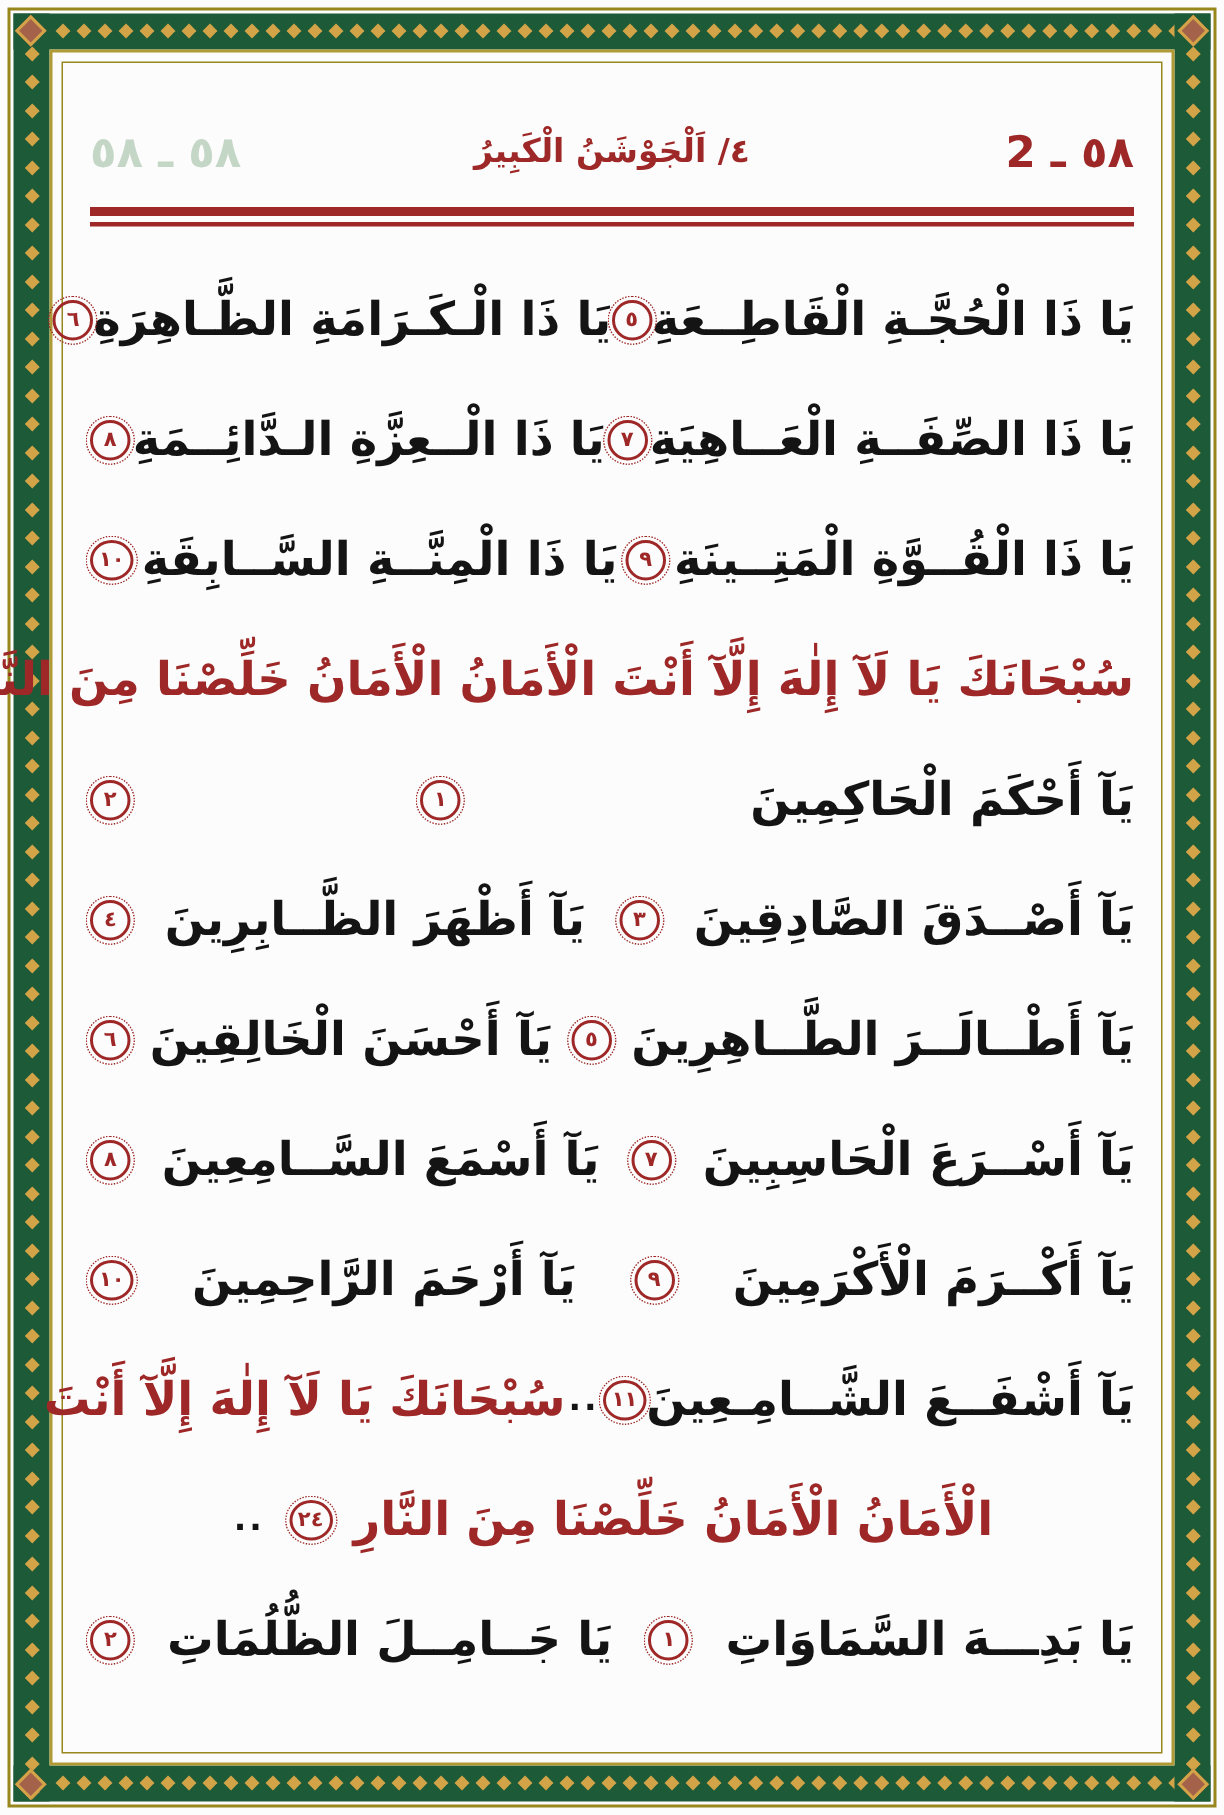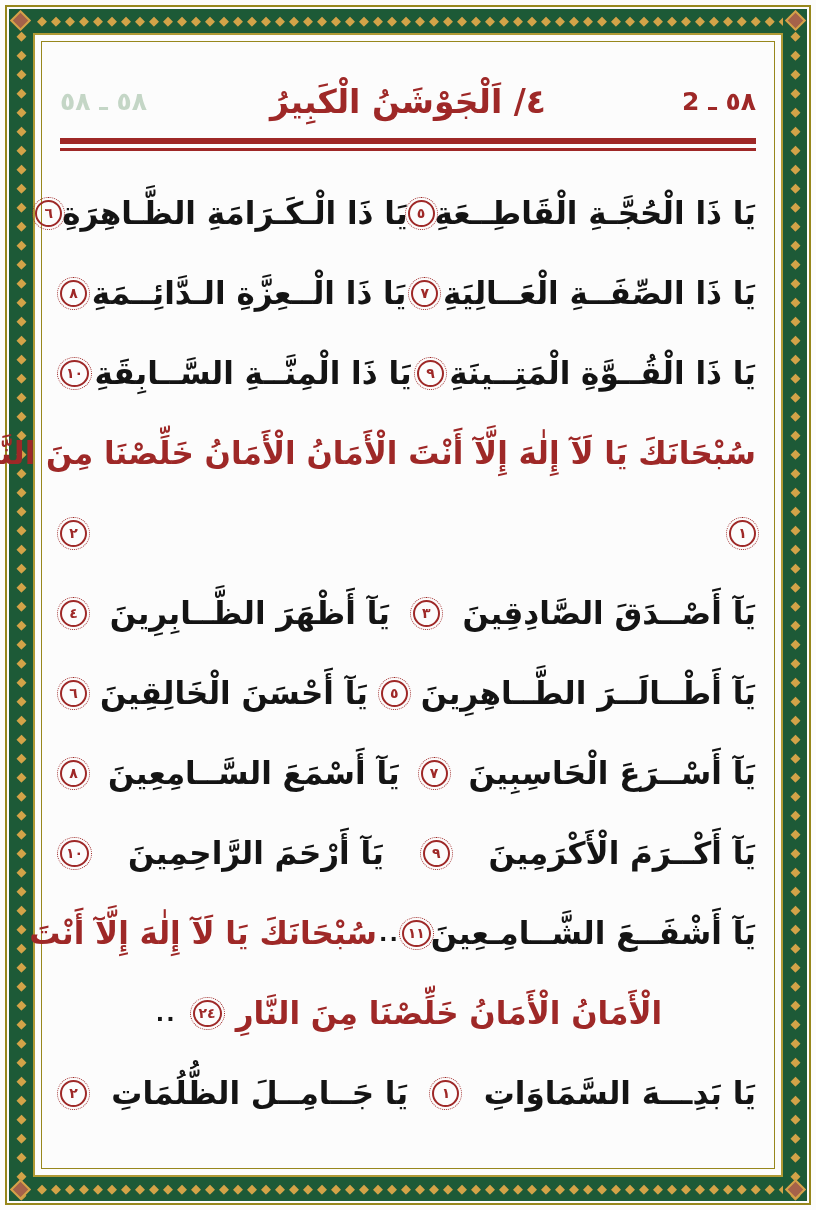--- a/index.html
+++ b/index.html
@@ -49,25 +49,25 @@
   
   .content{
     position:absolute;inset:48px;
     padding:24px 12px 0 12px;
     direction:rtl;
   }
   .header{
     position:relative;height:58px;
     display:flex;align-items:center;justify-content:space-between;
   }
-  .page-ref{font-size:25px;font-weight:bold;color:var(--red);letter-spacing:1px;}
+  .page-ref{font-size:29px;font-weight:bold;color:var(--red);letter-spacing:1px;}
   .page-ref.pale{color:var(--pale_green);}
   .doc-title{
     position:absolute;left:50%;transform:translateX(-50%);
-    font-size:33px;font-weight:bold;color:var(--red);white-space:nowrap;
+    font-size:22px;font-weight:bold;color:var(--red);white-space:nowrap;
   }
   .rules{margin-top:8px;}
   .rule-thick{height:6px;background:var(--red);}
   .rule-thin{height:3px;background:var(--red);margin-top:4px;}
 
   .lines{margin-top:22px;}
   .line{
     height:80px;
     display:flex;align-items:center;
     font-size:31px;font-weight:bold;color:var(--ink);
@@ -120,35 +120,36 @@
     </div>
 
     <div class="lines" id="lines">
         <div class="line justify">
           <span class="seg">يَا ذَا الْحُجَّـةِ الْقَاطِــعَةِ</span>
           <span class="marker">٥</span>
           <span class="seg">يَا ذَا الْـكَـرَامَةِ الظَّـاهِرَةِ</span>
           <span class="marker">٦</span>
         </div>
         <div class="line justify">
-          <span class="seg">يَا ذَا الصِّفَــةِ الْعَــالِيَةِ</span>
+          <span class="seg">يَا ذَا الصِّفَــةِ الْعَــاهِيَةِ</span>
           <span class="marker">٧</span>
           <span class="seg">يَا ذَا الْــعِزَّةِ الـدَّائِــمَةِ</span>
           <span class="marker">٨</span>
         </div>
         <div class="line justify">
           <span class="seg">يَا ذَا الْقُــوَّةِ الْمَتِــينَةِ</span>
           <span class="marker">٩</span>
           <span class="seg">يَا ذَا الْمِنَّــةِ السَّــابِقَةِ</span>
           <span class="marker">١٠</span>
         </div>
         <div class="line justify">
           <span class="seg red">سُبْحَانَكَ يَا لَآ إِلٰهَ إِلَّآ أَنْتَ الْأَمَانُ الْأَمَانُ خَلِّصْنَا مِنَ النَّارِ</span>
         </div>
         <div class="line justify">
+          <span class="seg">يَآ أَحْكَمَ الْحَاكِمِينَ</span>
           <span class="marker">١</span>
           <span class="marker">٢</span>
         </div>
         <div class="line justify">
           <span class="seg">يَآ أَصْــدَقَ الصَّادِقِينَ</span>
           <span class="marker">٣</span>
           <span class="seg">يَآ أَظْهَرَ الظَّــابِرِينَ</span>
           <span class="marker">٤</span>
         </div>
         <div class="line justify">

